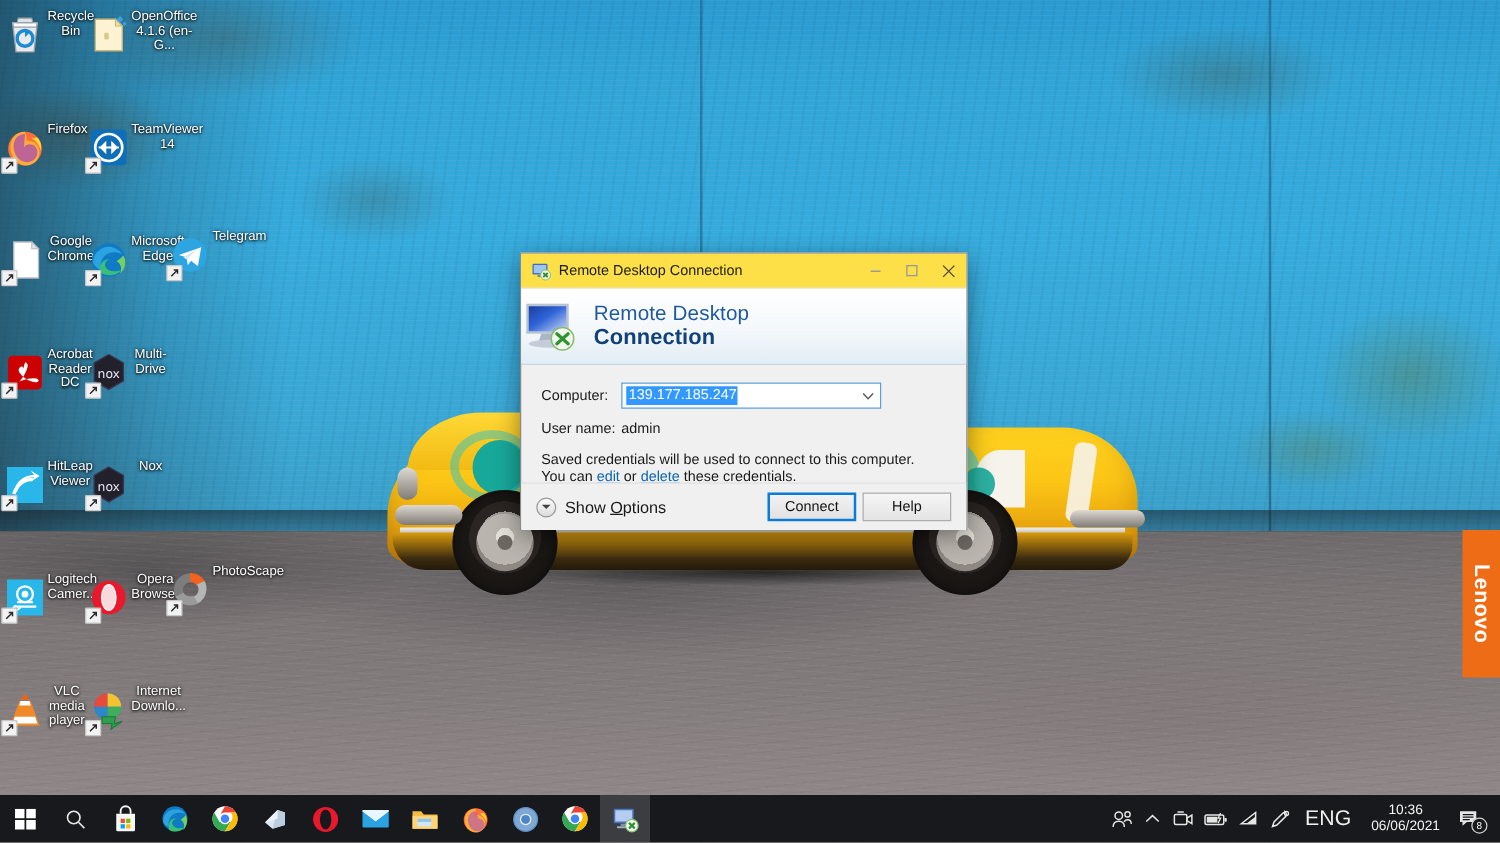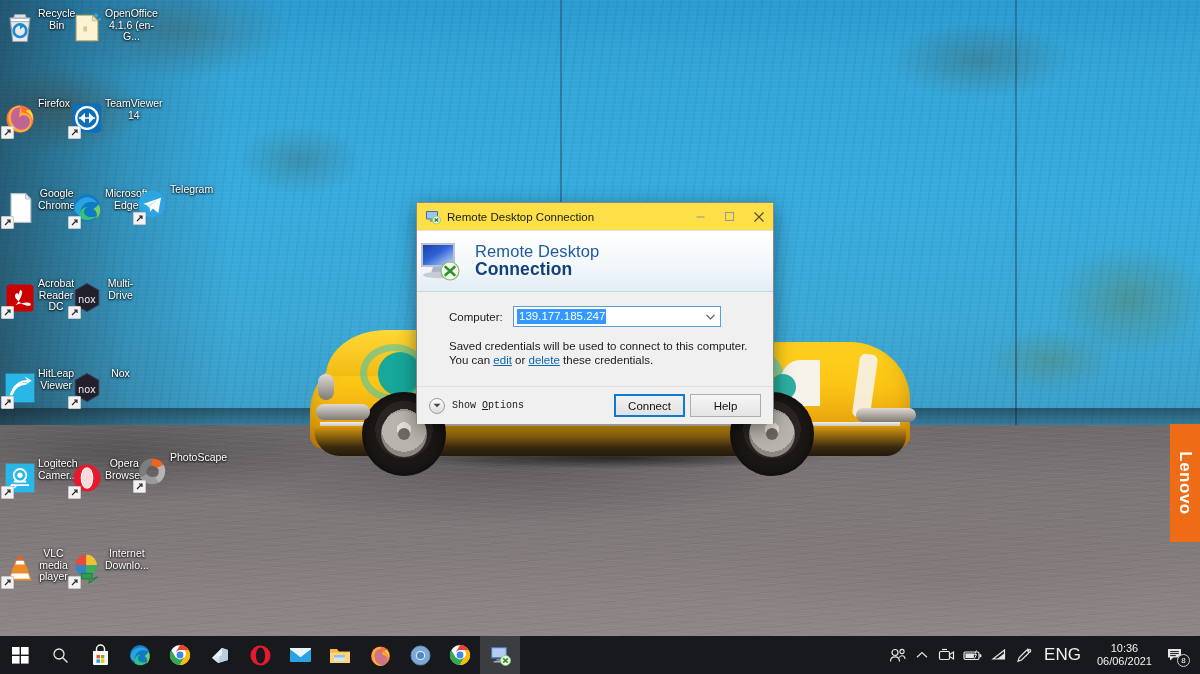--- a/index.html
+++ b/index.html
@@ -180,21 +180,21 @@
 
   .banner {
     height:61px; background:linear-gradient(180deg,#ffffff 0%,#f4f8fb 55%,#e2edf5 100%);
     border-bottom:1px solid #c9d6e0; display:flex; align-items:center; 
   }
   .banner-logo { width:48px; height:44px; position:relative; margin-right:10px; }
   .banner-text { line-height:1.05; }
   .banner-text .l1 { font-size:16.5px; color:#1f5a9e; font-weight:normal; letter-spacing:.1px;}
   .banner-text .l2 { font-size:17.5px; color:#11417a; font-weight:bold; letter-spacing:.1px;}
 
-  .body-area { padding:14px 14px 0 32px; position:relative; height:132px; }
+  .body-area { padding:14px 14px 0 16px; position:relative; height:132px; }
 
   .row { display:flex; align-items:center; }
   .row-label { font-size:11.5px; color:#1a1a1a; width:64px; }
 
   .combo {
     position:relative; width:208px; height:21px; background:#fff;
     border:1px solid #5a9fd4; display:flex; align-items:center;
   }
   .combo-val {
     font-size:11.5px; color:#fff; background:#3399ff;
@@ -219,21 +219,21 @@
     background:#f0f0f0; border-top:1px solid #dfdfdf;
     display:flex; align-items:center; padding:0 12px;
   }
   .show-opts { display:flex; align-items:center; gap:7px; cursor:pointer; }
   .chev-btn {
     width:16px; height:16px; border-radius:50%;
     background:linear-gradient(180deg,#fdfdfd,#dcdcdc);
     border:1px solid #9a9a9a; display:flex; align-items:center; justify-content:center;
     font-size:8px; color:#444;
   }
-  .show-opts .txt { font-size:10px; color:#1a1a1a;font-family:Liberation Mono, monospace; }
+  .show-opts .txt { font-size:13px; color:#1a1a1a; }
   .show-opts .txt u { text-decoration:underline; }
 
   .btns { margin-left:auto; display:flex; gap:5px; }
   .btn {
     width:71px; height:23px; font-size:11.5px; color:#111;
     background:linear-gradient(180deg,#f6f6f6,#e4e4e4);
     border:1px solid #adadad; display:flex; align-items:center; justify-content:center;
     cursor:pointer;
   }
   .btn.primary { border:2px solid #0b7bd4; background:linear-gradient(180deg,#f2f2f2,#e2e2e2); }
@@ -638,20 +638,24 @@
         <div class="combo" title="Example: computer.fabrikam.com">
           <span class="combo-val">139.177.185.247</span>
           <span class="combo-caret">
             <svg width="9" height="6" viewBox="0 0 9 6">
                 <path d="M0.5 0.8 L4.5 5 L8.5 0.8" stroke="#5b5b5b" stroke-width="1.2" fill="none"></path>
               </svg>
           </span>
         </div>
       </div>
 
+      <div class="row user-row">
+        <div class="row-label">User name:</div>
+        <div class="user-val">admin</div>
+      </div>
 
       <div class="cred">
         <div>Saved credentials will be used to connect to this computer.</div>
         <div>
           <span>You can </span><a>edit</a><span> or </span><a>delete</a><span> these credentials.</span>
         </div>
       </div>
 
       <div class="footer">
         <div class="show-opts">

